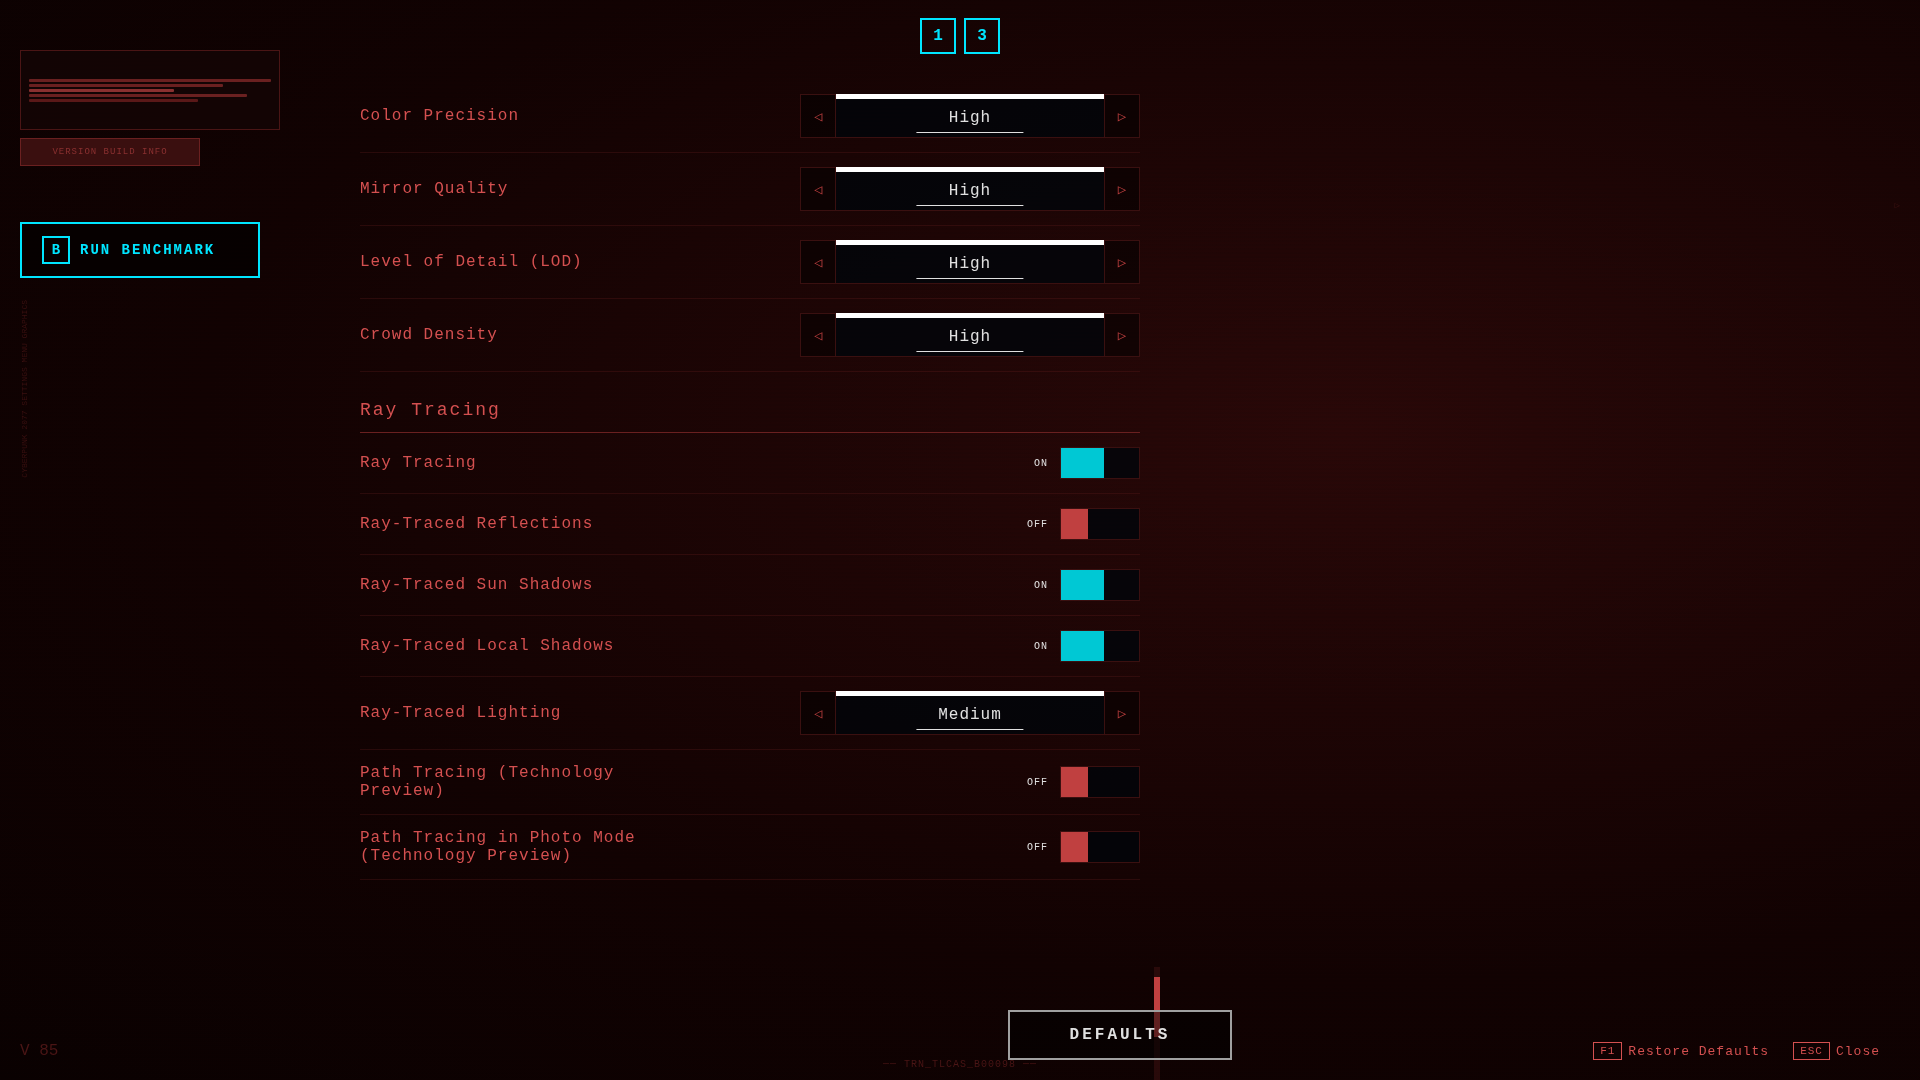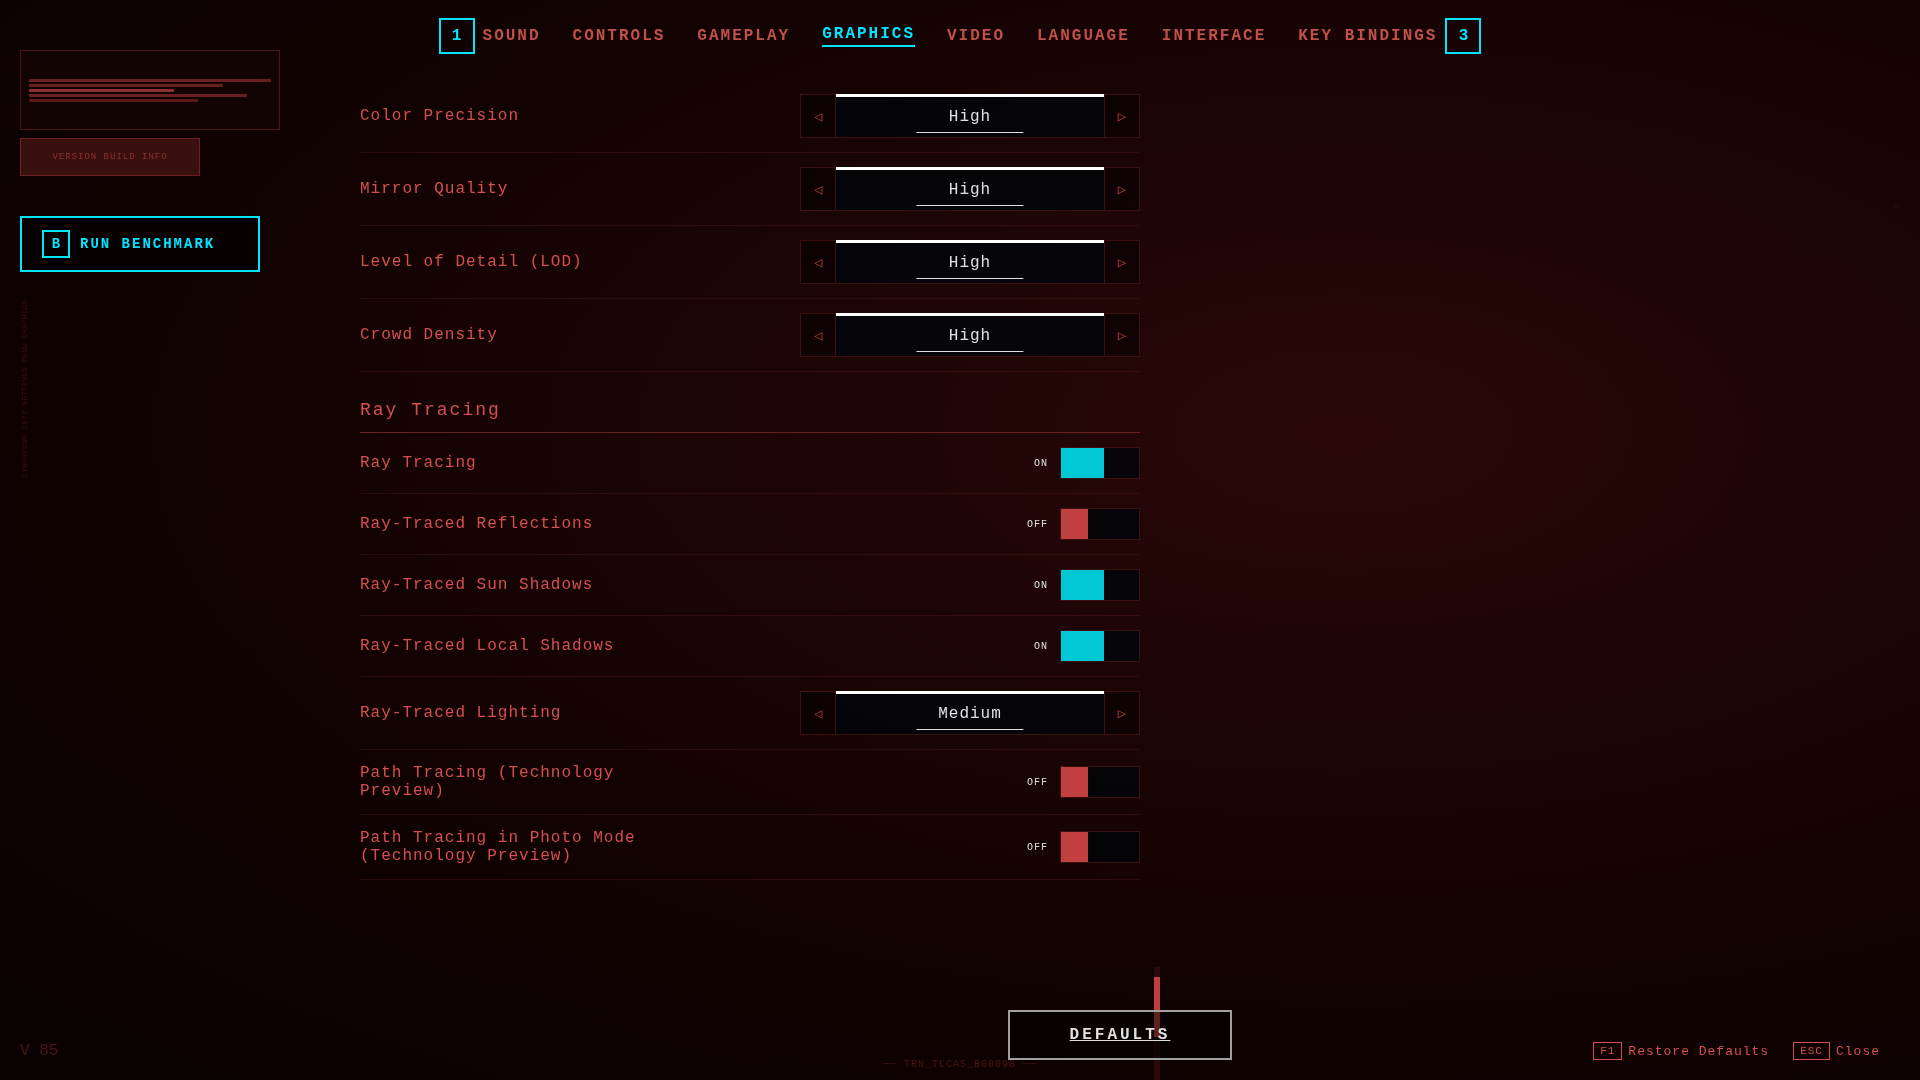--- a/index.html
+++ b/index.html
@@ -121,27 +121,27 @@
     }
 
     .logo-line:nth-child(1) { width: 100%; }
     .logo-line:nth-child(2) { width: 80%; }
     .logo-line:nth-child(3) { width: 60%; background: #8a3030; }
     .logo-line:nth-child(4) { width: 90%; }
     .logo-line:nth-child(5) { width: 70%; background: #5a1818; }
 
     .version-badge {
       width: 180px;
-      height: 38px;
+      height: 28px;
       background: #3a0f0f;
       border: 1px solid #6a2020;
       display: flex;
       align-items: center;
       justify-content: center;
-      margin-bottom: 40px;
+      margin-bottom: 56px;
     }
 
     .version-text {
       color: #8a3030;
       font-size: 10px;
       letter-spacing: 1px;
     }
 
     .benchmark-btn {
       display: flex;
@@ -222,21 +222,21 @@
       justify-content: center;
       cursor: pointer;
       color: #c04040;
       font-size: 14px;
     }
 
     .setting-value {
       flex: 1;
       height: 44px;
       background: rgba(0,5,10,0.8);
-      border-top: 3px solid #ffffff;
+      border-top: 5px solid #ffffff;
       border-bottom: 1px solid #3a1010;
       display: flex;
       align-items: center;
       justify-content: center;
       color: #e0e0e0;
       font-size: 16px;
       font-family: 'Courier New', monospace;
       letter-spacing: 1px;
       position: relative;
     }
@@ -343,21 +343,20 @@
     .defaults-btn {
       border: 2px solid #a0a0a0;
       background: rgba(0,0,0,0.5);
       padding: 14px 60px;
       cursor: pointer;
       color: #e0e0e0;
       font-size: 16px;
       font-weight: bold;
       letter-spacing: 3px;
       font-family: 'Courier New', monospace;
-      text-decoration: underline;
     }
 
     
     .bottom-hints {
       position: absolute;
       bottom: 20px;
       right: 40px;
       display: flex;
       gap: 24px;
       align-items: center;
@@ -438,30 +437,20 @@
 </head>
 <body>
 
 <div class="bg-overlay"></div>
 <div class="scanlines"></div>
 
 <div class="content">
 
   <div class="top-nav">
     <div class="nav-badge">1</div>
-    <div class="nav-items">
-      <a class="nav-item">SOUND</a>
-      <a class="nav-item">CONTROLS</a>
-      <a class="nav-item">GAMEPLAY</a>
-      <a class="nav-item active">GRAPHICS</a>
-      <a class="nav-item">VIDEO</a>
-      <a class="nav-item">LANGUAGE</a>
-      <a class="nav-item">INTERFACE</a>
-      <a class="nav-item">KEY BINDINGS</a>
-    </div>
     <div class="nav-badge">3</div>
   </div>
 
   <div class="left-panel">
     <div class="left-panel-logo">
       <div class="logo-lines">
         <div class="logo-line"></div>
         <div class="logo-line"></div>
         <div class="logo-line"></div>
         <div class="logo-line"></div>

